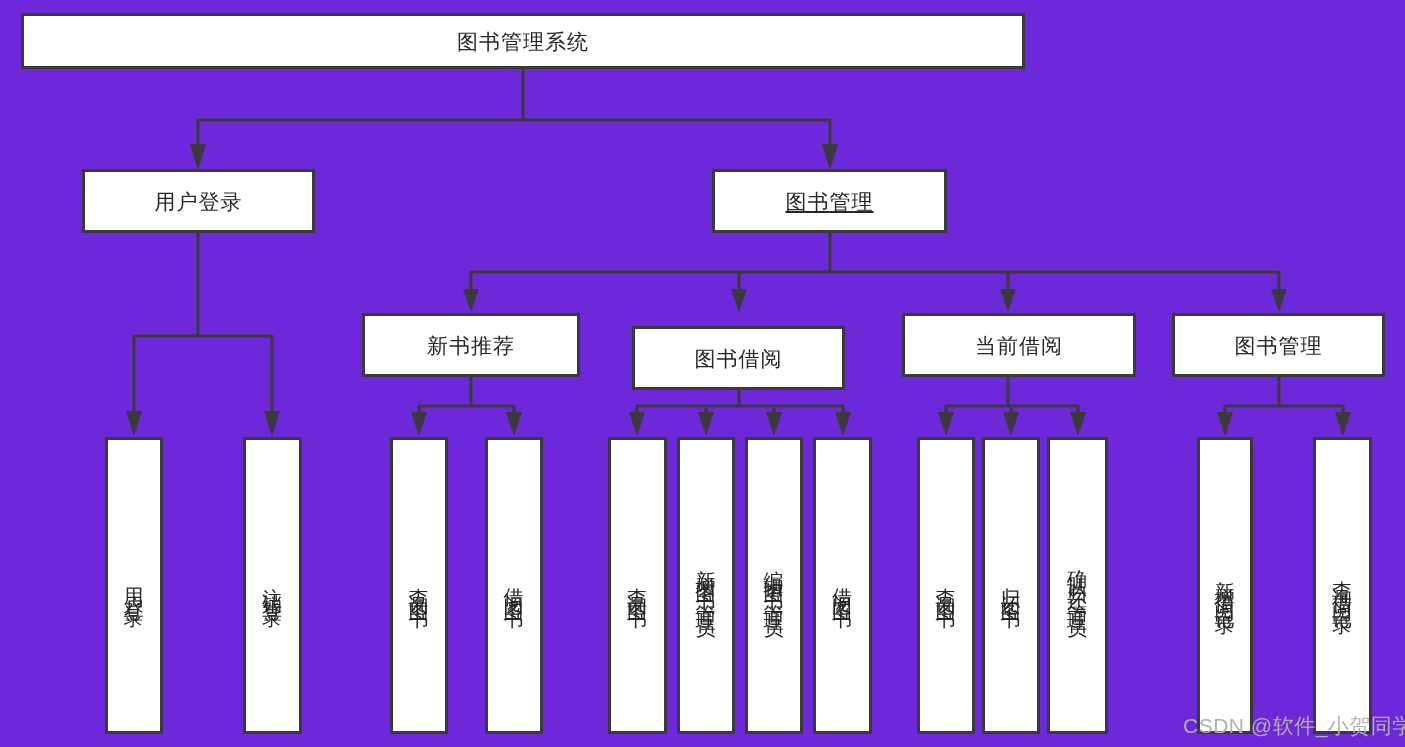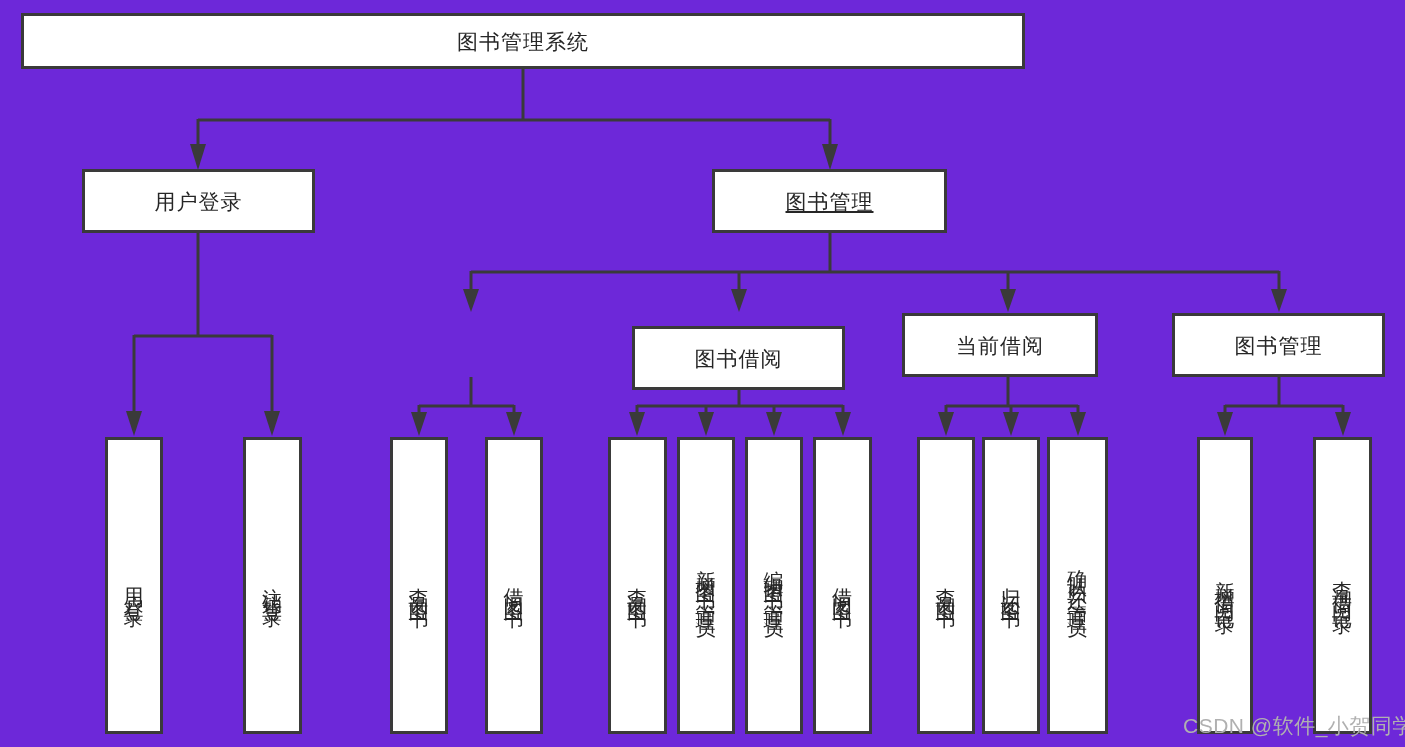--- a/index.html
+++ b/index.html
@@ -91,22 +91,23 @@
       <polygon points="1217,412 1233,412 1225,436"></polygon>
       <polygon points="1335,412 1351,412 1343,436"></polygon>
     </g>
   </svg>
 
   <div class="node" style="left:21px;top:13px;width:1004px;height:56px;">图书管理系统</div>
 
   <div class="node" style="left:82px;top:169px;width:233px;height:64px;">用户登录</div>
   <div class="node" style="left:712px;top:169px;width:235px;height:64px;text-decoration:underline;">图书管理</div>
 
+  <div class="node" style="left:362px;top:313px;width:218px;height:64px;">新书推荐</div>
   <div class="node" style="left:632px;top:326px;width:213px;height:64px;">图书借阅</div>
-  <div class="node" style="left:902px;top:313px;width:196px;height:64px;">当前借阅</div>
+  <div class="node" style="left:902px;top:313px;width:234px;height:64px;">当前借阅</div>
   <div class="node" style="left:1172px;top:313px;width:213px;height:64px;">图书管理</div>
 
   <div class="node leaf" style="left:105px;top:437px;width:58px;height:297px;">用户登录</div>
   <div class="node leaf" style="left:243px;top:437px;width:59px;height:297px;">注销登录</div>
   <div class="node leaf" style="left:390px;top:437px;width:58px;height:297px;">查询图书</div>
   <div class="node leaf" style="left:485px;top:437px;width:58px;height:297px;">借阅图书</div>
   <div class="node leaf" style="left:608px;top:437px;width:59px;height:297px;">查询图书</div>
   <div class="node leaf" style="left:677px;top:437px;width:58px;height:297px;">新增图书（管理员）</div>
   <div class="node leaf" style="left:745px;top:437px;width:58px;height:297px;">编辑图书（管理员）</div>
   <div class="node leaf" style="left:813px;top:437px;width:59px;height:297px;">借阅图书</div>

